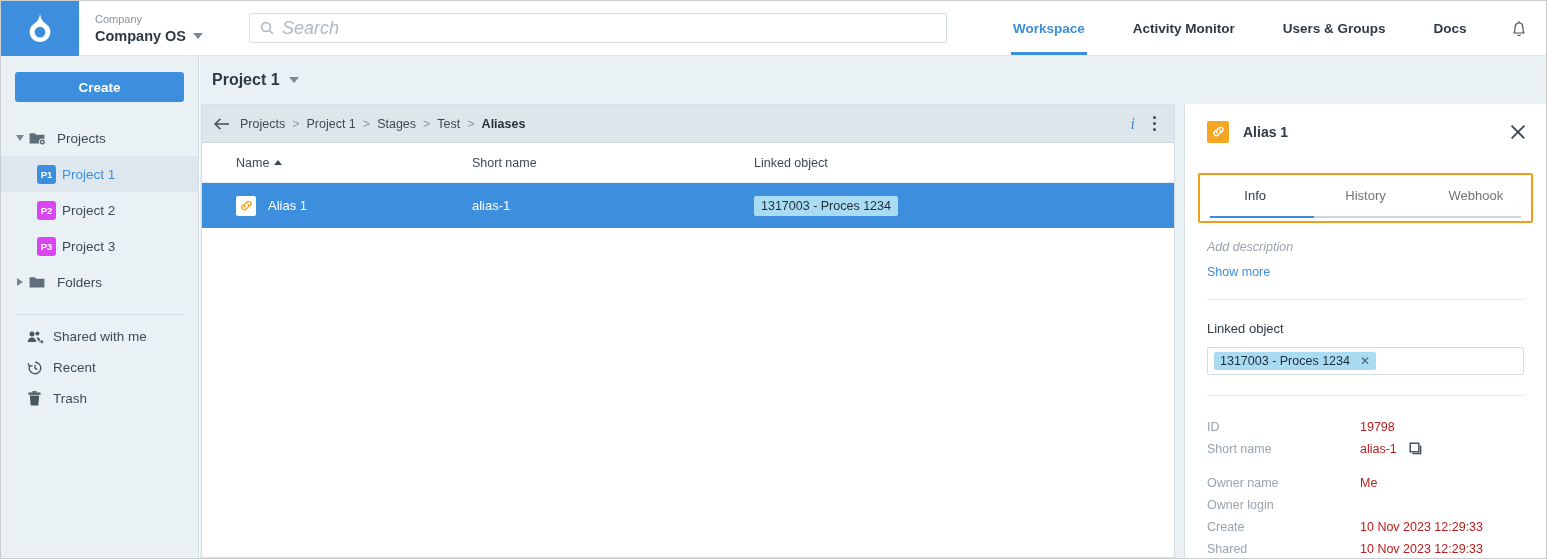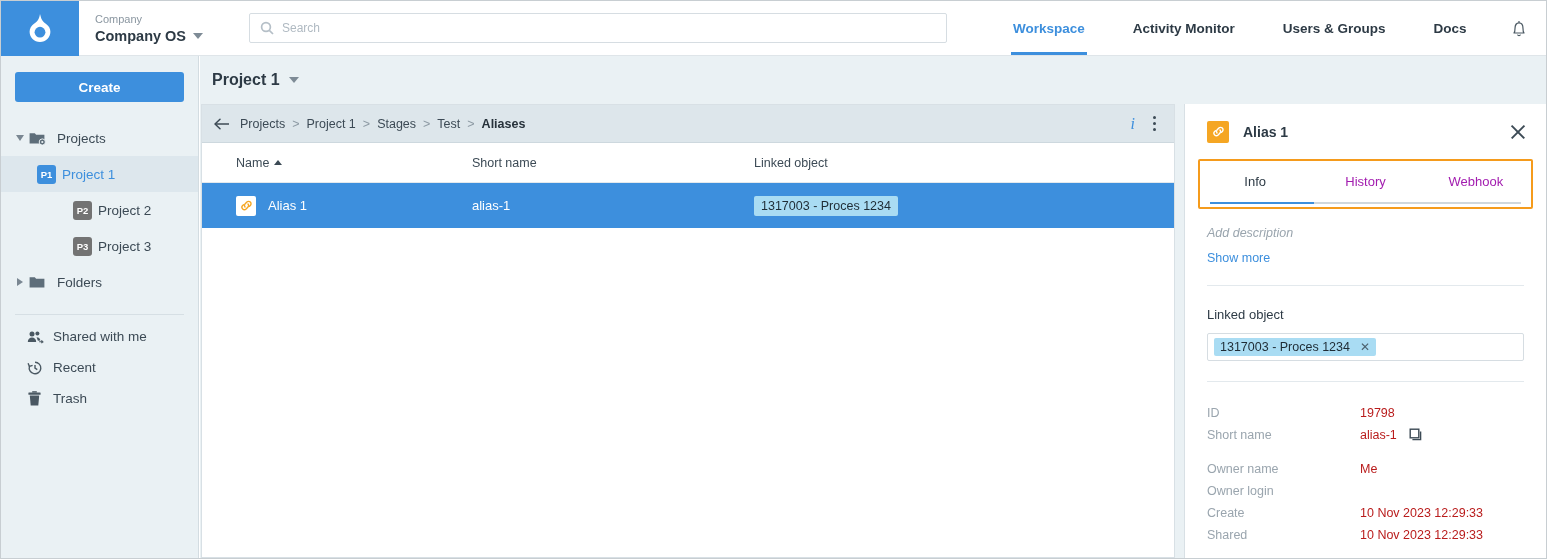--- a/index.html
+++ b/index.html
@@ -46,21 +46,21 @@
   }
 
   .search-wrap {
     flex: none; width: 728px; display: flex; align-items: center;
     padding-left: 30px;
   }
   .search-box {
     width: 728px; height: 30px; border: 1px solid #d6dde2; border-radius: 2px;
     display: flex; align-items: center; padding: 0 10px; background: #fff;
   }
-  .search-ph { font-size: 12px; color: #b0bac2; margin-left: 8px; }
+  .search-ph { font-size: 18px; color: #b0bac2; font-style: italic; margin-left: 8px; }
 
   .topnav { display: flex; align-items: stretch; margin-left: 42px; }
   .navitem {
     position: relative; display: flex; align-items: center; padding: 0 24px;
     font-size: 13.5px; font-weight: bold; color: #2d3a45; white-space: nowrap;
   }
   .navitem.active { color: #3d8fdd; }
   .navitem.active::after {
     content: ""; position: absolute; left: 22px; right: 22px; bottom: 0;
     height: 3px; background: #3d8fdd;
@@ -93,21 +93,21 @@
   .tri-down { width:0;height:0;border-left:4.5px solid transparent;border-right:4.5px solid transparent;border-top:6px solid #7a8792;}
   .tri-right { width:0;height:0;border-top:4.5px solid transparent;border-bottom:4.5px solid transparent;border-left:6px solid #7a8792;}
   .tree-icon { width: 22px; display:flex; align-items:center; flex:none; }
   .tree-label { margin-left: 6px; }
   .pbadge {
     width: 19px; height: 19px; border-radius: 3px; color: #fff;
     font-size: 9.5px; font-weight: bold; display: flex;
     align-items: center; justify-content: center; flex: none;
   }
   .pbadge.b1 { background: #3d8fdd; }
-  .pbadge.gray { background: #737373; margin-left: 36px; }
+  .pbadge.gray { background: #d946ef; }
 
   .side-sep { height:1px; background:#d6dfe4; margin: 14px 14px 6px 14px; }
   .side-row {
     display:flex; align-items:center; height:31px; padding-left: 26px;
     font-size: 13.5px; color: #3c4a55;
   }
   .side-row .si { width: 26px; display:flex;align-items:center; flex:none; }
 
   
   .mainarea {
@@ -175,27 +175,27 @@
   .rp-title { margin-left: 14px; font-size: 14px; font-weight: bold; color: #2d3a45; }
   .rp-close { margin-left: auto; width: 20px; height: 20px; position: relative; }
   .rp-close::before, .rp-close::after {
     content:""; position:absolute; left: 1px; top: 9px; width: 18px; height: 1.8px;
     background: #3c4a55;
   }
   .rp-close::before { transform: rotate(45deg); }
   .rp-close::after { transform: rotate(-45deg); }
 
   .tabs-annot {
-    margin: 0 13px; border: 2.5px solid #f59b1c; border-radius: 2px;
+    margin: 14px 13px; border: 2.5px solid #f59b1c; border-radius: 2px;
     padding: 0;
   }
   .tabs { display: flex; height: 41px; align-items: stretch; }
   .tab {
     flex: 1; display:flex; align-items:center; justify-content:center;
-    font-size: 13px; color: #a21caf; position: relative;
+    font-size: 13px; color: #737373; position: relative;
   }
   .tab.active { color: #2d3a45; }
   .tabs-underline { height: 2px; background: #cfd7dd; margin: 0 10px 3px 10px; position: relative; }
   .tabs-underline i { position:absolute; left:0; top:0; height:2px; width: 33.3%; background:#3d8fdd; display:block;}
 
   .rp-body { padding: 0 22px; }
   .add-desc { margin-top: 17px; font-size: 12.5px; color: #9aa5ae; font-style: italic; }
   .show-more { margin-top: 11px; font-size: 12.5px; color: #3d8fdd; }
   .rp-sep { height: 1px; background: #e3e9ed; margin: 20px 0 0 0; }
   .rp-label { margin-top: 21px; font-size: 13px; color: #2d3a45; }

